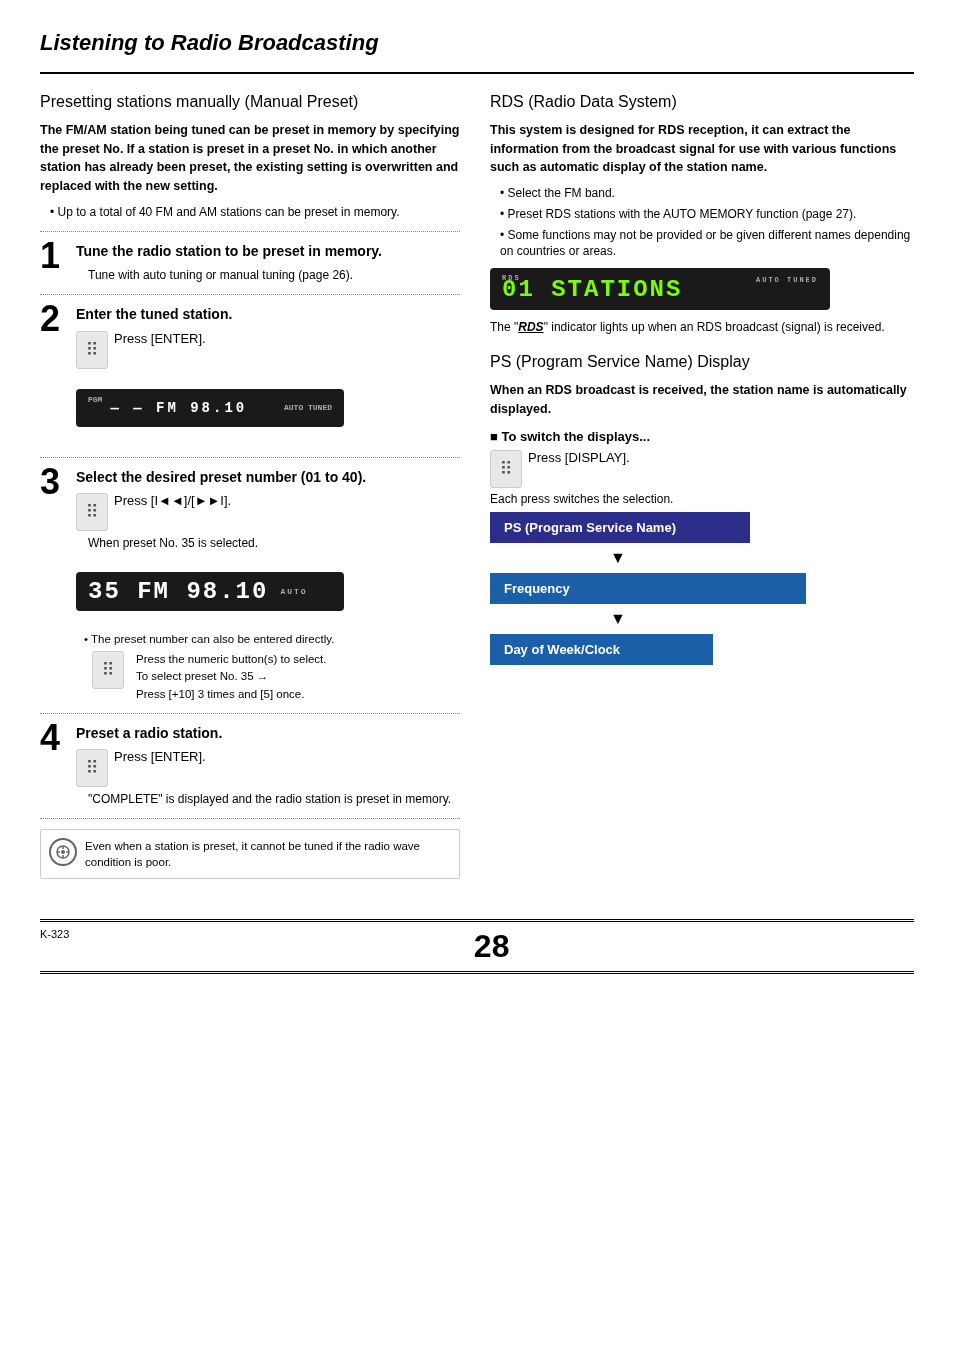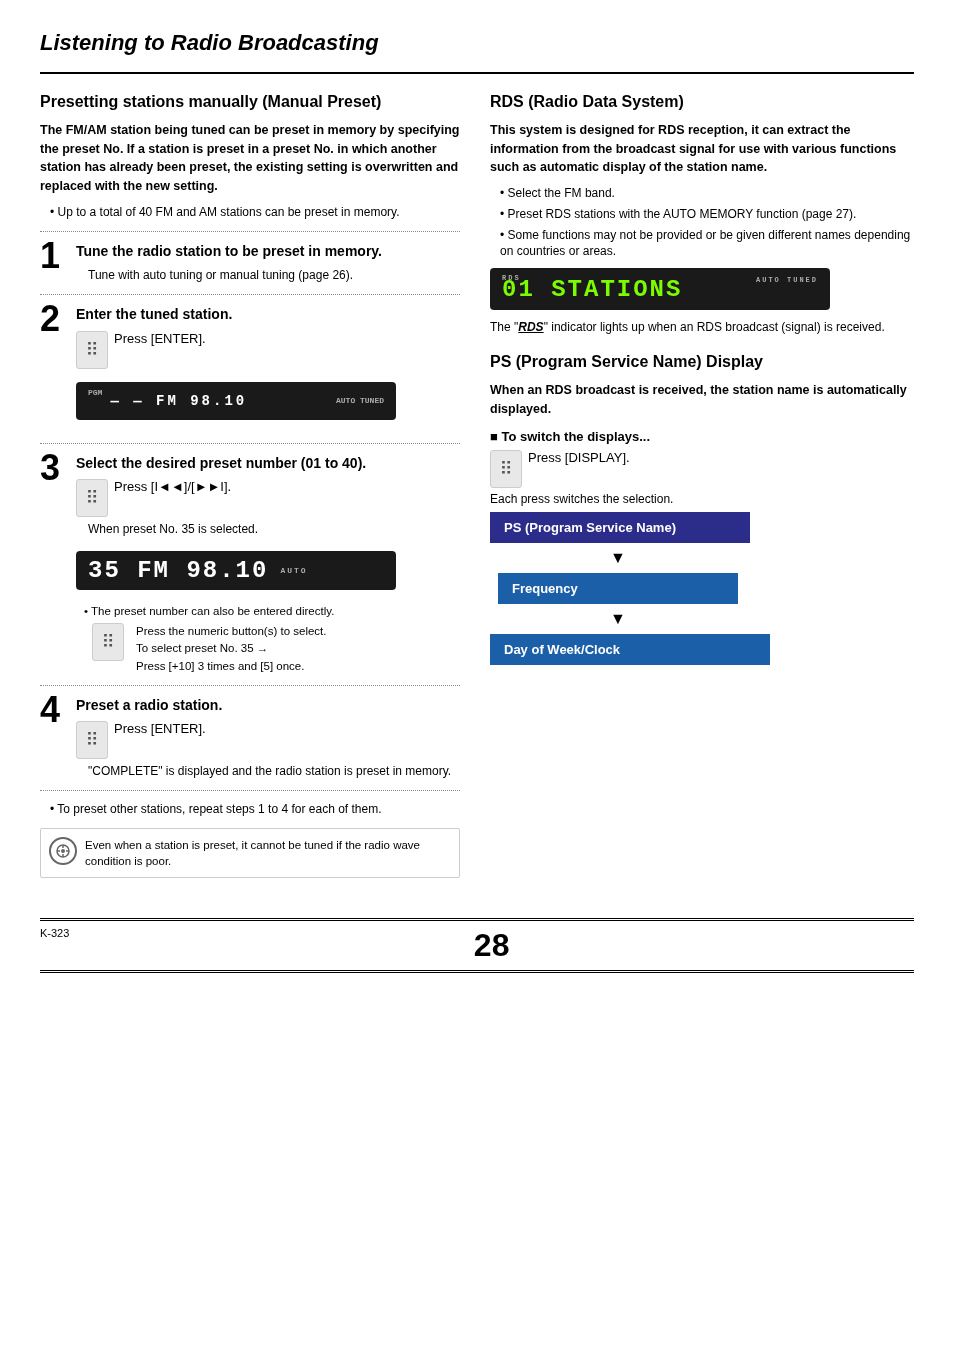--- a/index.html
+++ b/index.html
@@ -27,21 +27,21 @@
     .two-col {
       display: flex;
       gap: 30px;
     }
     .col-left { width: 420px; flex-shrink: 0; }
     .col-right { flex: 1; }
 
     
     .section-title {
       font-size: 16px;
-      font-weight: bold;
+      font-weight: normal;
       margin-bottom: 8px;
       line-height: 1.3;
     }
     .section-intro {
       font-size: 12.5px;
       font-weight: bold;
       line-height: 1.5;
       margin-bottom: 8px;
     }
     .bullet-item {
@@ -111,27 +111,27 @@
 
     
     .display-screen {
       background: #1a1a1a;
       color: #ccc;
       font-family: 'Courier New', monospace;
       font-size: 18px;
       font-weight: bold;
       padding: 6px 12px;
       border-radius: 4px;
-      margin: 13px 0;
+      margin: 20px 0;
       display: flex;
       align-items: center;
       gap: 8px;
       min-height: 38px;
       letter-spacing: 2px;
-      width: 320px;
+      width: 268px;
     }
     .display-screen .pgm-label {
       font-size: 8px;
       color: #aaa;
       letter-spacing: 0;
       position: relative;
       top: -8px;
     }
     .display-screen .auto-tuned {
       font-size: 8px;
@@ -231,31 +231,31 @@
       margin: 6px 0;
       width: 260px;
     }
     .ps-box .ps-bold { font-weight: 900; }
     .freq-box {
       background: #1a5fa8;
       color: #fff;
       font-weight: bold;
       font-size: 13px;
       padding: 8px 14px;
-      margin: 6px 8px;
-      width: 240px;
+      margin: 6px 0;
+      width: 316px;
     }
     .dow-box {
       background: #1a5fa8;
       color: #fff;
       font-weight: bold;
       font-size: 13px;
       padding: 8px 14px;
       margin: 6px 0;
-      width: 280px;
+      width: 223px;
     }
     .arrow-down {
       color: #000;
       font-size: 16px;
       margin: 2px 0 2px 120px;
       display: block;
     }
 
     
     .switch-heading {
@@ -376,21 +376,20 @@
         <div class="press-row">
           <div class="remote-icon"></div>
           <span>Press [ENTER].</span>
         </div>
         <div class="step-body">"COMPLETE" is displayed and the radio station is preset in memory.</div>
       </div>
     </div>
 
     <hr class="dotted-sep">
 
-    <div class="bullet-item">To preset other stations, repeat steps 1 to 4 for each of them.</div>
 
     <div class="note-box">
       <div class="note-icon">
         <svg width="16" height="16" viewBox="0 0 16 16">
           <circle cx="8" cy="8" r="6" fill="none" stroke="#666" stroke-width="1.5"></circle>
           <circle cx="8" cy="8" r="2" fill="#666"></circle>
           <line x1="8" y1="2" x2="8" y2="5" stroke="#666" stroke-width="1.5"></line>
           <line x1="8" y1="11" x2="8" y2="14" stroke="#666" stroke-width="1.5"></line>
           <line x1="2" y1="8" x2="5" y2="8" stroke="#666" stroke-width="1.5"></line>
           <line x1="11" y1="8" x2="14" y2="8" stroke="#666" stroke-width="1.5"></line>

